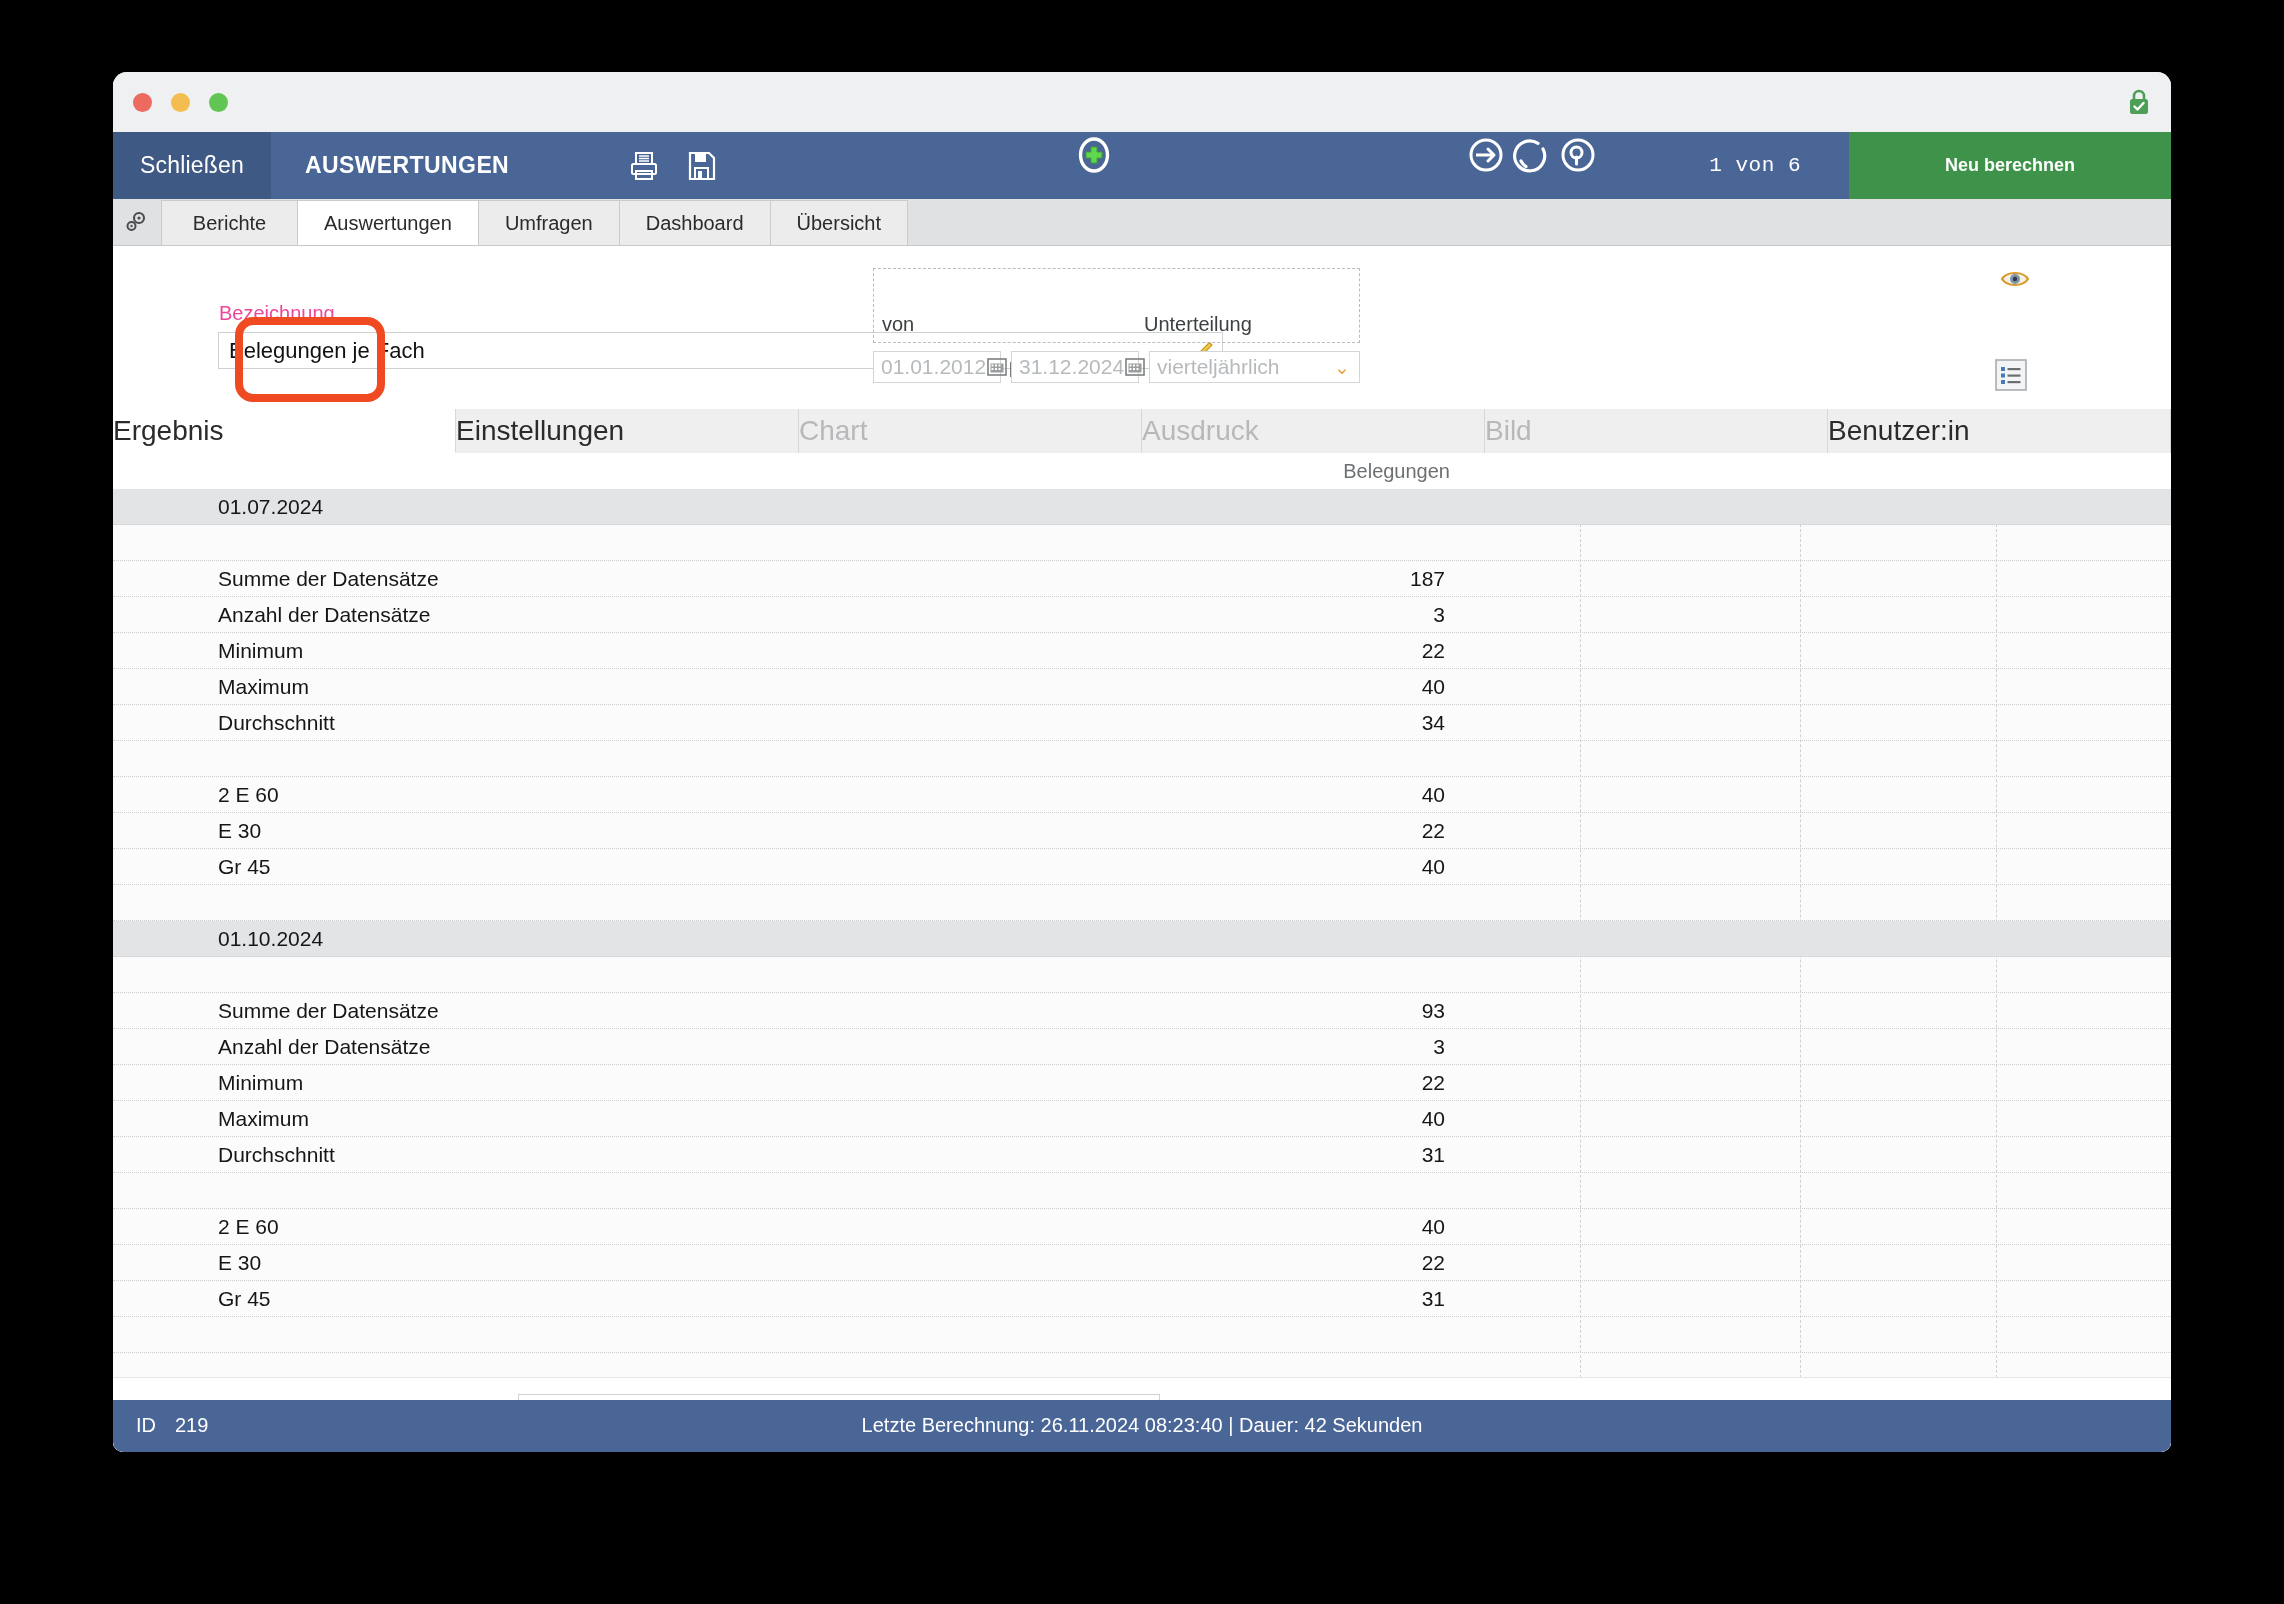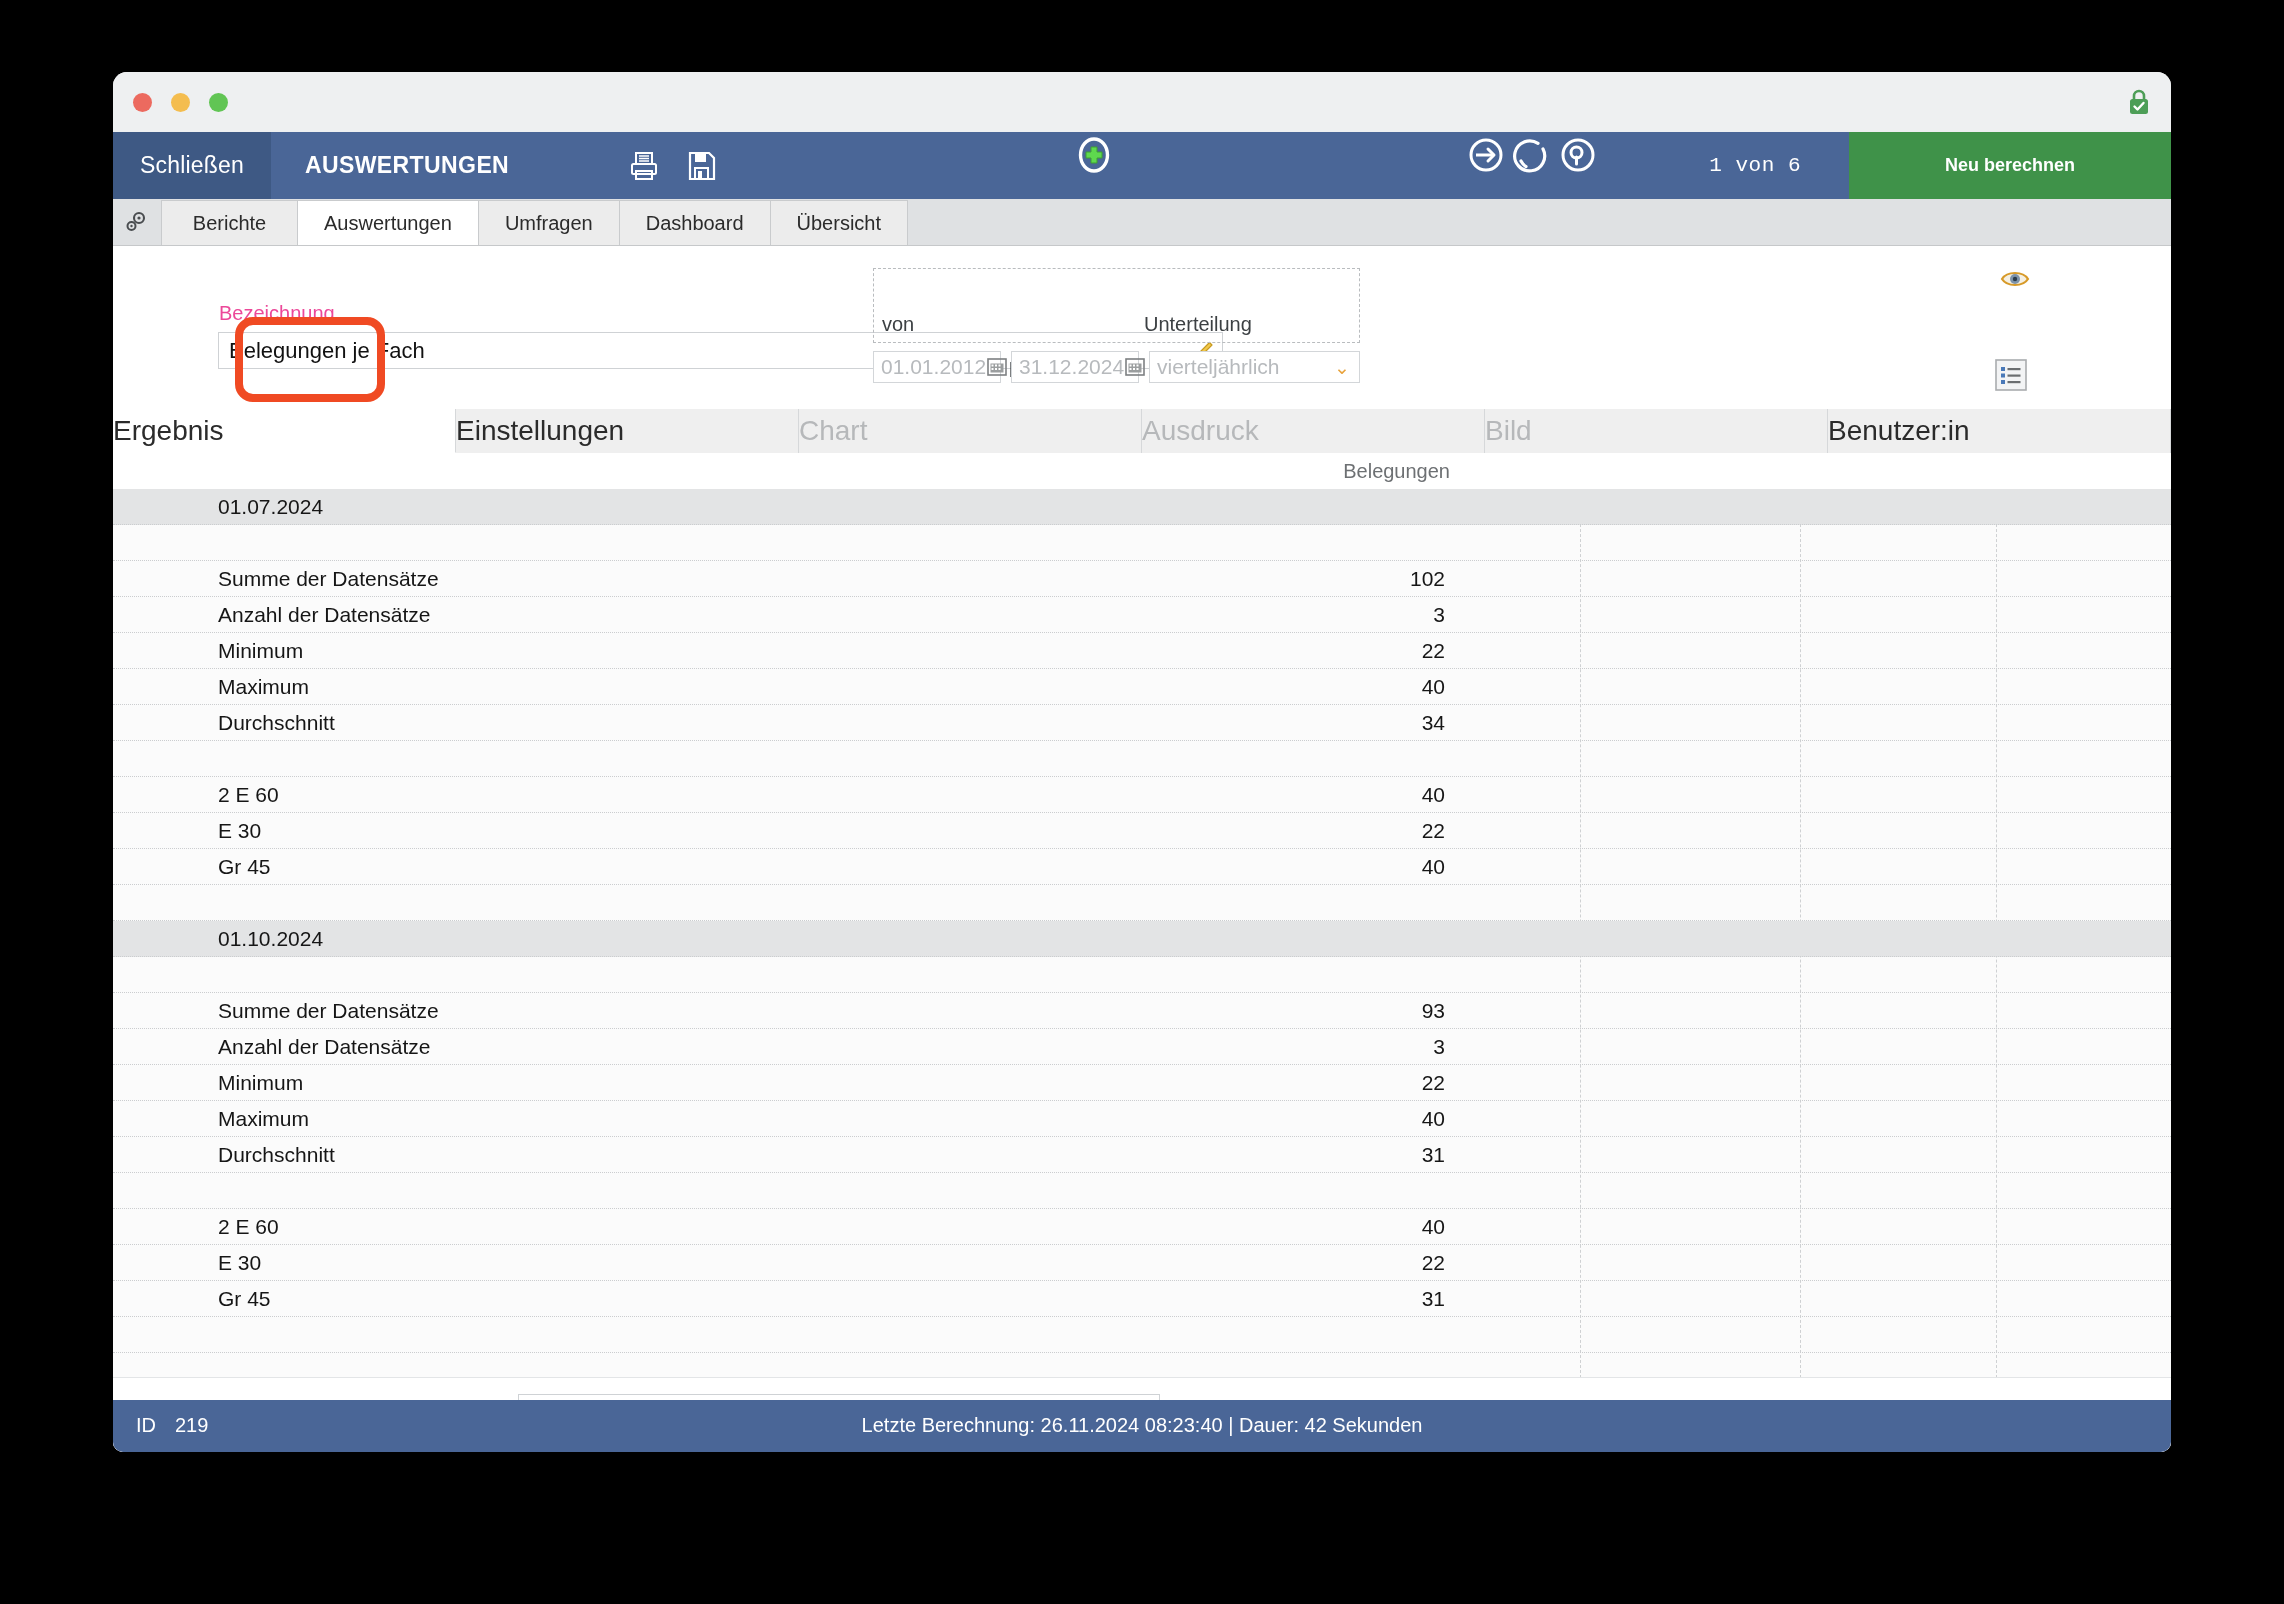--- a/index.html
+++ b/index.html
@@ -572,21 +572,21 @@
     <div class="table-body" id="table-body">
       <div class="vline v1"></div>
       <div class="vline v2"></div>
       <div class="vline v3"></div>
     <div class="row group">
           <span class="lbl">01.07.2024</span>
         </div>
         <div class="row blank"></div>
         <div class="row">
           <span class="lbl">Summe der Datensätze</span>
-          <span class="val">102</span>
+          <span class="val">187</span>
         </div>
         <div class="row">
           <span class="lbl">Anzahl der Datensätze</span>
           <span class="val">3</span>
         </div>
         <div class="row">
           <span class="lbl">Minimum</span>
           <span class="val">22</span>
         </div>
         <div class="row">

